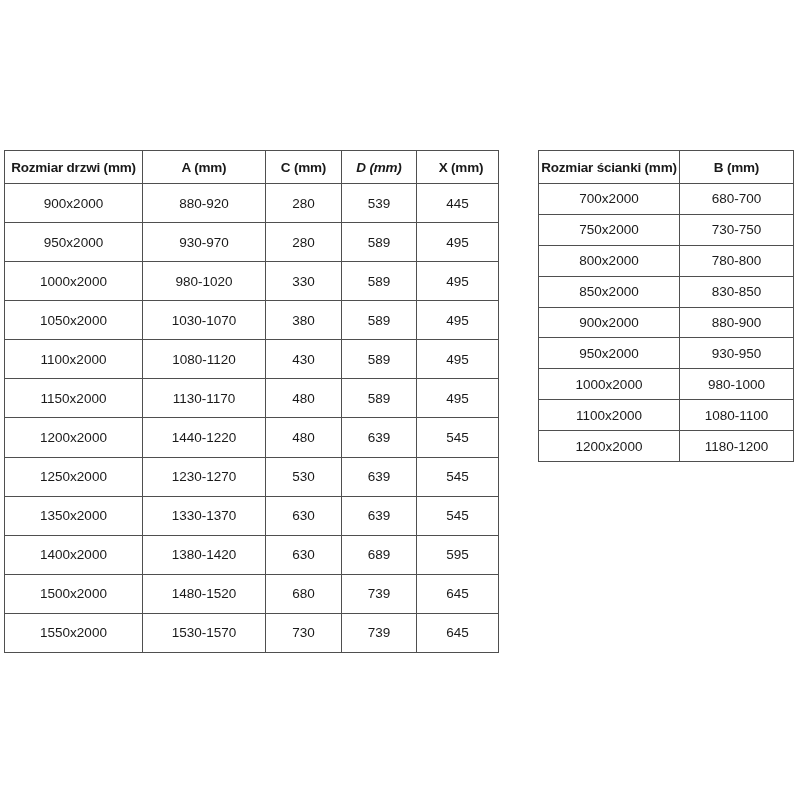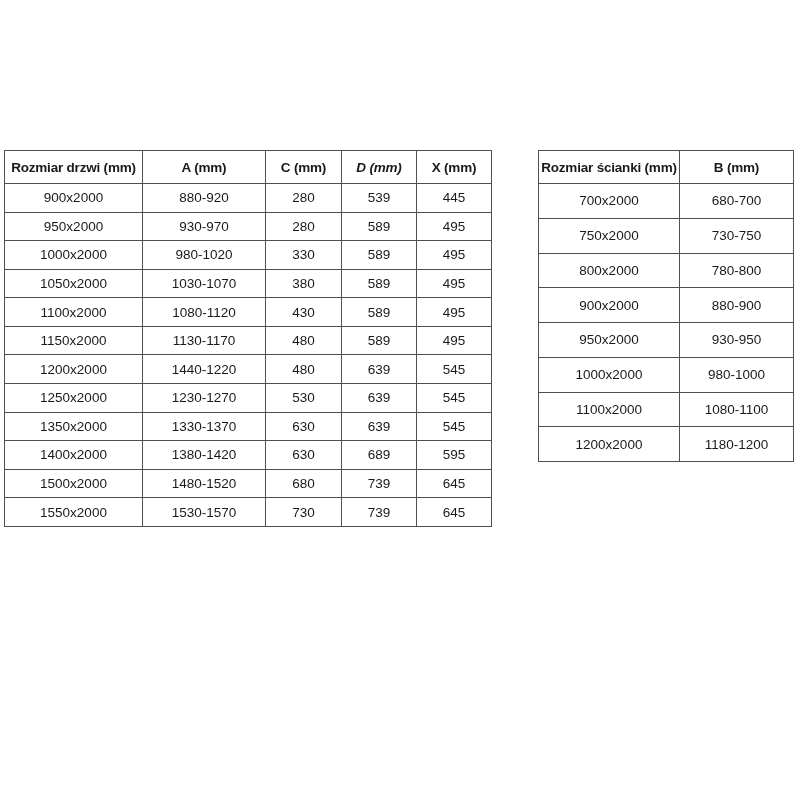--- a/index.html
+++ b/index.html
@@ -20,21 +20,21 @@
     border-collapse: collapse;
     table-layout: fixed;
     color: #1a1a1a;
     font-size: 13.5px;
     background: #ffffff;
   }
   #door-table {
     left: 4px;
     top: 150px;
     width: 482px;
-    height: 377px;
+    height: 503px;
   }
   #wall-table {
     left: 538px;
     top: 150px;
     width: 253px;
     height: 312px;
     border-radius: 21px;
   }
   .dim-table th, .dim-table td {
     border: 1px solid #4f4f4f;
@@ -43,21 +43,21 @@
     padding: 0;
     overflow: hidden;
     white-space: nowrap;
   }
   .dim-table thead tr { height: 33px; }
   .dim-table th { font-weight: bold; letter-spacing: -0.2px; }
   #door-table th:nth-child(1) { width: 137px; }
   #door-table th:nth-child(2) { width: 122px; }
   #door-table th:nth-child(3) { width: 75px; }
   #door-table th:nth-child(4) { width: 74px; font-style: italic; }
-  #door-table th:nth-child(5) { width: 74px; }
+  #door-table th:nth-child(5) { width: 74px; padding-left: 7px; }
   #wall-table th:nth-child(1) { width: 140px; }
   #wall-table th:nth-child(2) { width: 113px; }
 </style>
 </head>
 <body>
 
 <div class="page">
   <table id="door-table" class="dim-table">
       <thead>
         <tr>
@@ -169,20 +169,24 @@
         </tr>
         <tr>
           <td>750x2000</td>
           <td>730-750</td>
         </tr>
         <tr>
           <td>800x2000</td>
           <td>780-800</td>
         </tr>
         <tr>
+          <td>850x2000</td>
+          <td>830-850</td>
+        </tr>
+        <tr>
           <td>900x2000</td>
           <td>880-900</td>
         </tr>
         <tr>
           <td>950x2000</td>
           <td>930-950</td>
         </tr>
         <tr>
           <td>1000x2000</td>
           <td>980-1000</td>

